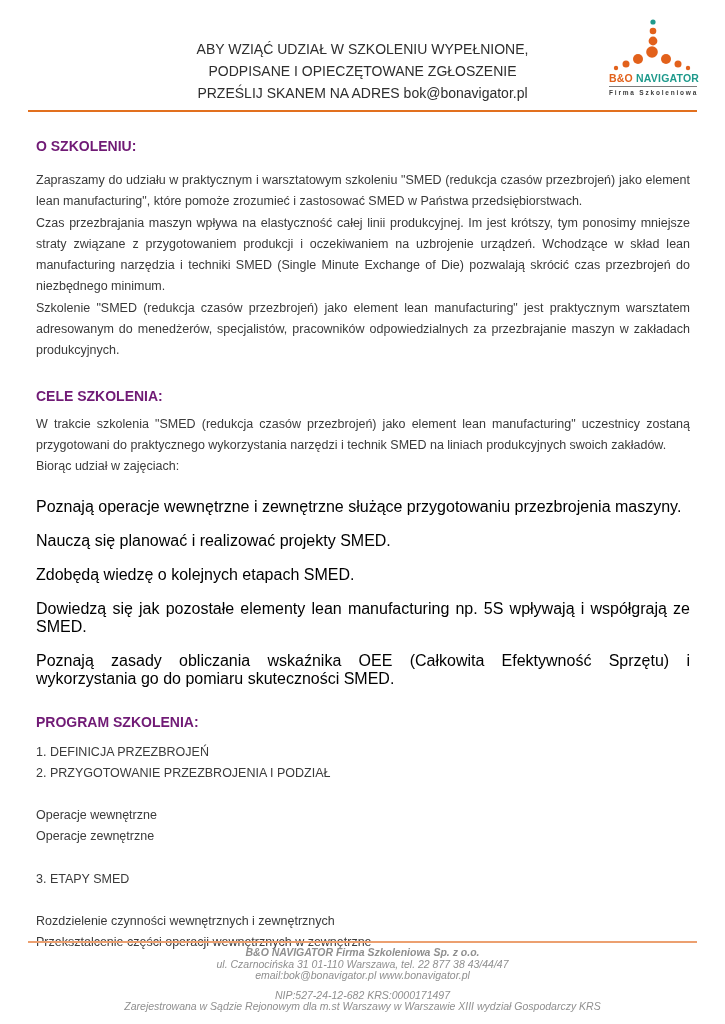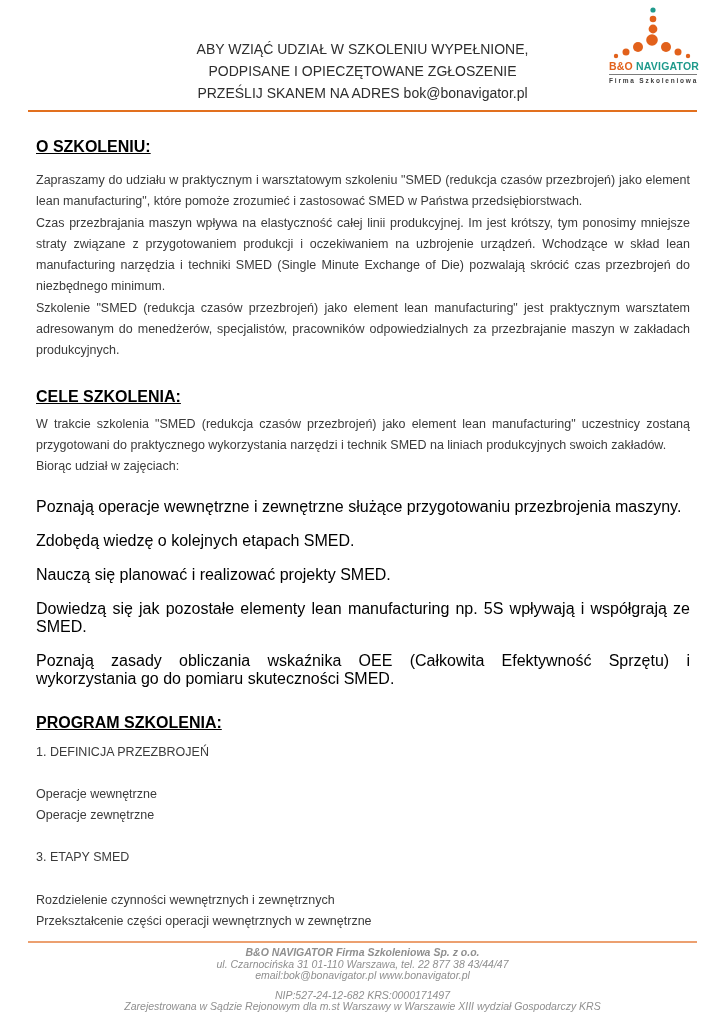--- a/index.html
+++ b/index.html
@@ -27,21 +27,21 @@
   }
   .notice {
     padding-top: 38px;
     text-align: center;
     font-size: 14px;
     line-height: 22px;
     color: #2e2e2e;
   }
   .logo {
     position: absolute;
-    top: 2px;
+    top: 14px;
     right: 0;
     width: 88px;
     text-align: right;
   }
   .logo-dots { display: block; margin: 0 auto; }
   .brand-line {
     font-size: 10.5px;
     font-weight: bold;
     letter-spacing: 0.2px;
     white-space: nowrap;
@@ -66,25 +66,24 @@
     font-weight: bold;
     color: #000000;
     line-height: 22px;
   }
   .doc-title .l1 { text-align: justify; text-align-last: justify; }
 
   
   .content { padding: 0 35px 0 36px; }
   h2.section-heading {
     margin: 26px 0 0 0;
-    font-size: 16px;
+    font-size: 14px;
     font-weight: bold;
-    color: #000000;
+    color: #701a75;
     line-height: 17px;
-    text-decoration: underline;
   }
   .para-block { margin-top: 15px; }
   .para-block p, .line {
     margin: 0;
     font-size: 12.5px;
     line-height: 21.3px;
     color: #3a3a3a;
     text-align: justify;
   }
   .goal-intro { margin-top: 9px; }
@@ -156,29 +155,30 @@
       <p>Szkolenie "SMED (redukcja czasów przezbrojeń) jako element lean manufacturing" jest praktycznym warsztatem adresowanym do menedżerów, specjalistów, pracowników odpowiedzialnych za przezbrajanie maszyn w zakładach produkcyjnych.</p>
     </div>
 
     <h2 class="section-heading">CELE SZKOLENIA:</h2>
     <div class="para-block goal-intro">
       <p>W trakcie szkolenia "SMED (redukcja czasów przezbrojeń) jako element lean manufacturing" uczestnicy zostaną przygotowani do praktycznego wykorzystania narzędzi i technik SMED na liniach produkcyjnych swoich zakładów.</p>
       <p>Biorąc udział w zajęciach:</p>
     </div>
     <div class="goal-items">
       <p>Poznają operacje wewnętrzne i zewnętrzne służące przygotowaniu przezbrojenia maszyny.</p>
+      <p>Nauczą się planować i realizować projekty SMED.</p>
       <p>Zdobędą wiedzę o kolejnych etapach SMED.</p>
-      <p>Nauczą się planować i realizować projekty SMED.</p>
       <p>Dowiedzą się jak pozostałe elementy lean manufacturing np. 5S wpływają i współgrają ze SMED.</p>
       <p>Poznają zasady obliczania wskaźnika OEE (Całkowita Efektywność Sprzętu) i wykorzystania go do pomiaru skuteczności SMED.</p>
     </div>
 
     <h2 class="section-heading">PROGRAM SZKOLENIA:</h2>
     <div class="program-lines">
       <div class="line">1. DEFINICJA PRZEZBROJEŃ</div>
+      <div class="line">2. PRZYGOTOWANIE PRZEZBROJENIA I PODZIAŁ</div>
       <div class="line gap2">Operacje wewnętrzne</div>
       <div class="line">Operacje zewnętrzne</div>
       <div class="line gap2">3. ETAPY SMED</div>
       <div class="line gap2">Rozdzielenie czynności wewnętrznych i zewnętrznych</div>
       <div class="line">Przekształcenie części operacji wewnętrznych w zewnętrzne</div>
     </div>
 
   </div>
 
   <div class="footer">

